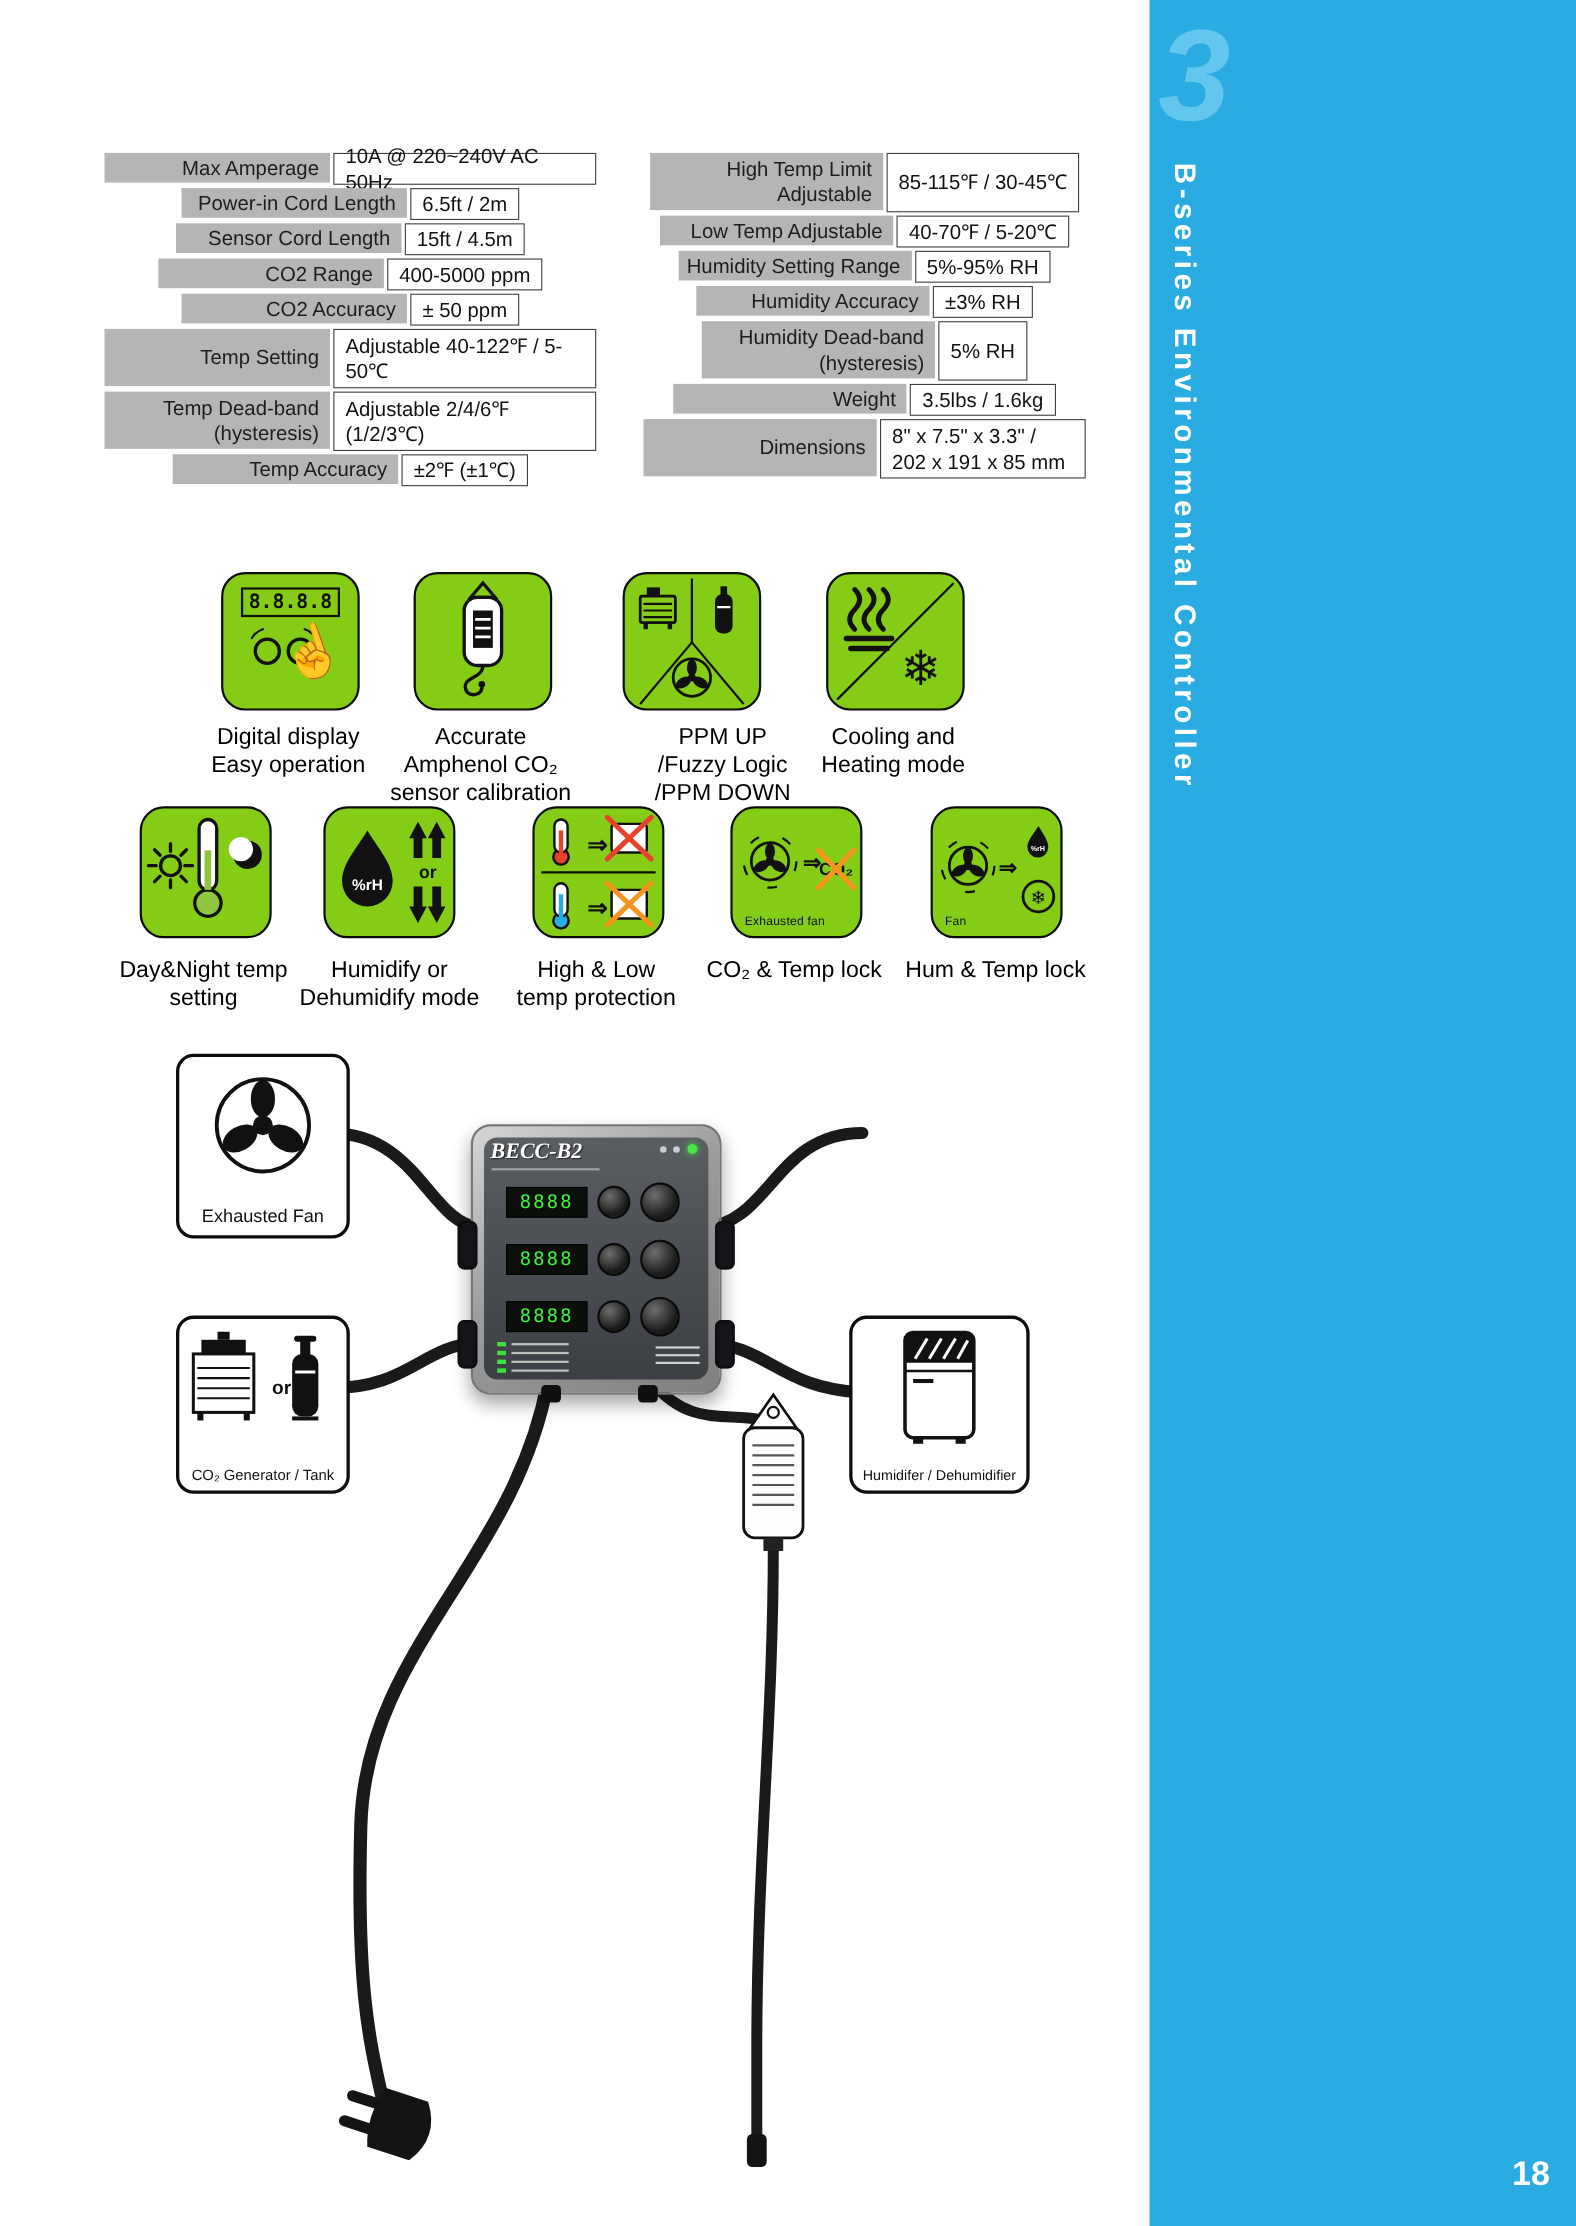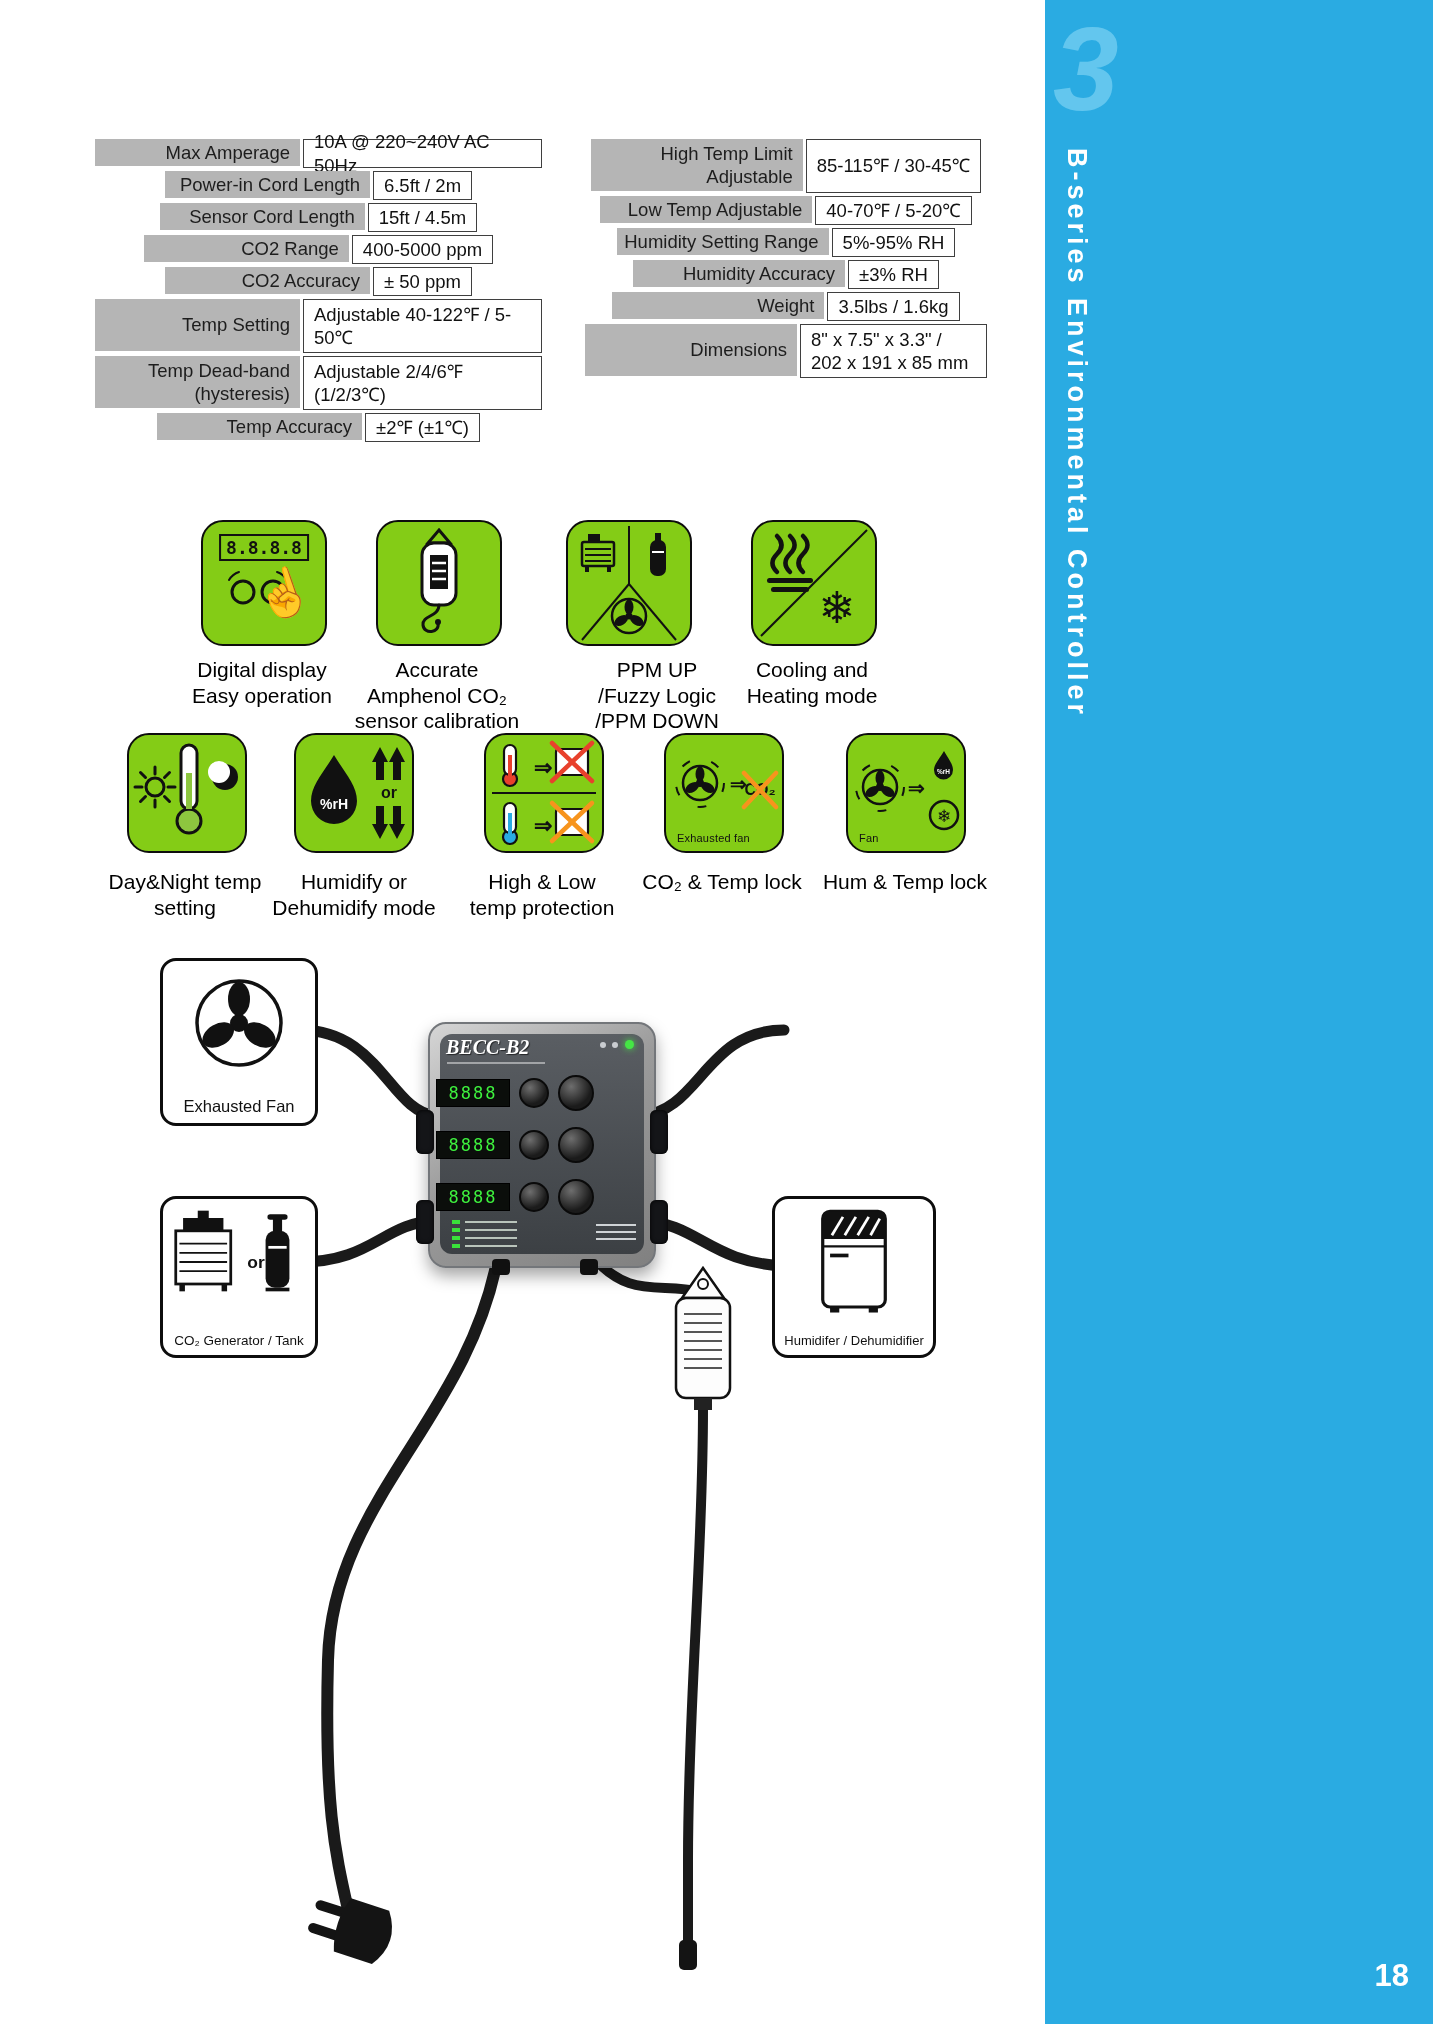--- a/index.html
+++ b/index.html
@@ -53,21 +53,21 @@
     background:linear-gradient(145deg,#d6d6d6,#9b9b9b 45%,#808080);border:2px solid #73767a;
     border-radius:18px;box-shadow:0 8px 16px rgba(0,0,0,.35);}
   .ctrl-face{position:absolute;left:10px;right:10px;top:10px;bottom:12px;border-radius:12px;
     background:linear-gradient(#5a5e63,#3c4044);}
   .ctrl-title{position:absolute;left:16px;top:12px;color:#fff;font:italic bold 20px "Liberation Serif",serif;
     text-shadow:1px 1px 1px rgba(0,0,0,.6);}
   .ctrl-sub{position:absolute;left:17px;top:38px;width:98px;height:2px;background:rgba(255,255,255,.45);}
   .pwr{position:absolute;right:20px;top:16px;width:9px;height:9px;border-radius:50%;
        background:#45e645;box-shadow:0 0 7px #45e645;}
   .dot{position:absolute;top:18px;width:6px;height:6px;border-radius:50%;background:#c9ccd0;}
-  .crow{position:absolute;left:6px;display:flex;align-items:center;gap:9px;height:34px;}
+  .crow{position:absolute;left:30px;display:flex;align-items:center;gap:9px;height:34px;}
   .seg{width:72px;height:26px;background:#0b0e0b;border:1px solid #000;color:#3ef23e;
        font-family:"DejaVu Sans Mono",monospace;font-size:17px;letter-spacing:2px;text-align:center;
        line-height:26px;}
   .knob{border-radius:50%;border:2px solid #0a0a0a;
         background:radial-gradient(circle at 35% 30%,#6e6e6e,#1b1b1b 65%);}
   .k1{width:26px;height:26px;} .k2{width:32px;height:32px;}
   .ledcol{position:absolute;left:22px;top:196px;}
   .ledrow{display:flex;align-items:center;gap:5px;margin-bottom:4px;}
   .led{width:8px;height:4px;background:#3ae23a;}
   .lbar{width:52px;height:2px;background:#b9c4bb;}
@@ -134,20 +134,24 @@
         <div class="slab h1">Low Temp Adjustable</div>
         <div class="sval h1">40-70℉ / 5-20℃</div>
       </div>
     <div class="srow">
         <div class="slab h1">Humidity Setting Range</div>
         <div class="sval h1">5%-95% RH</div>
       </div>
     <div class="srow">
         <div class="slab h1">Humidity Accuracy</div>
         <div class="sval h1">±3% RH</div>
+      </div>
+    <div class="srow">
+        <div class="slab h2">Humidity Dead-band (hysteresis)</div>
+        <div class="sval h2">5% RH</div>
       </div>
     <div class="srow">
         <div class="slab h1">Weight</div>
         <div class="sval h1">3.5lbs / 1.6kg</div>
       </div>
     <div class="srow">
         <div class="slab h2">Dimensions</div>
         <div class="sval h2">8" x 7.5" x 3.3" / 202 x 191 x 85 mm</div>
       </div>
   </div>

